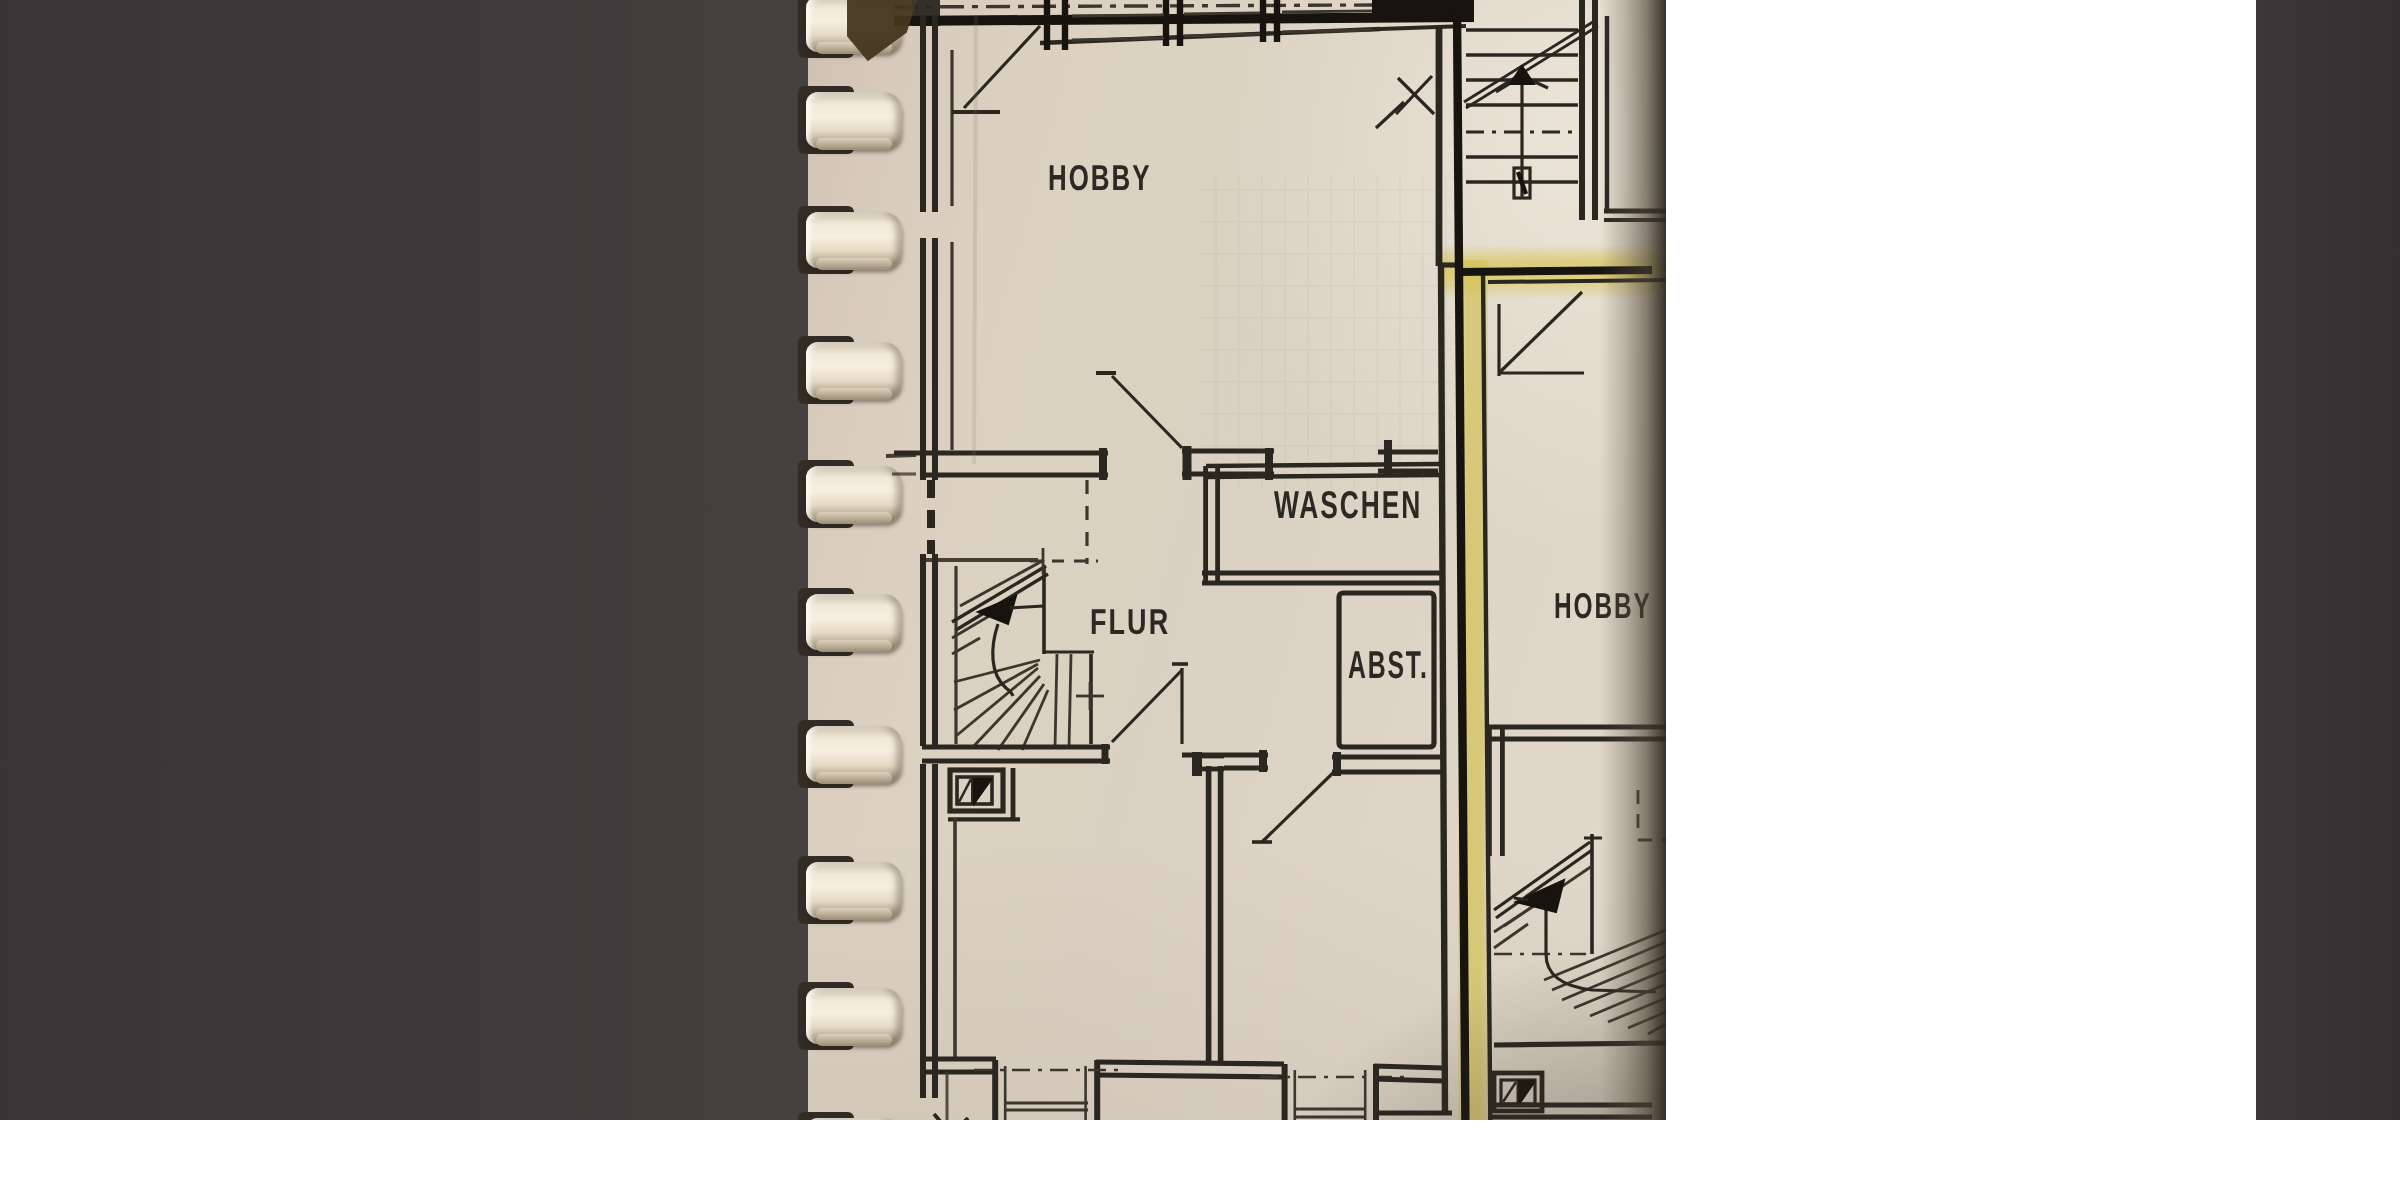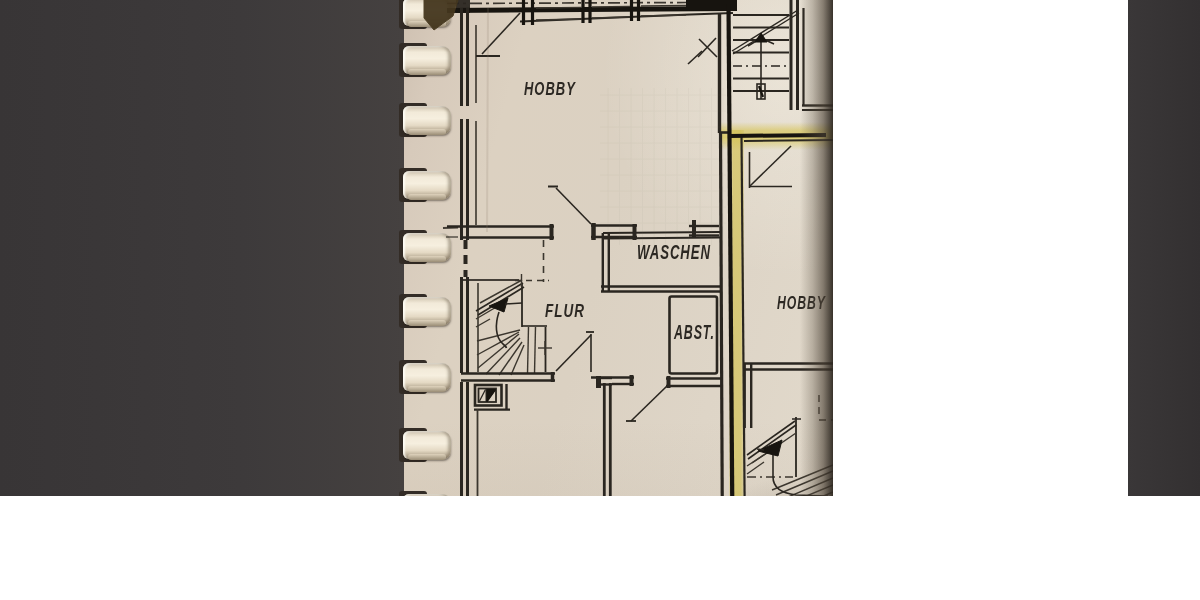--- a/index.html
+++ b/index.html
@@ -1,17 +1,17 @@
 <!DOCTYPE html>
 <html><head>
 <meta charset="utf-8">
 <style>
   html,body{margin:0;padding:0;}
   body{width:1200px;height:600px;overflow:hidden;background:#ffffff;font-family:"Liberation Sans", sans-serif;}
-  #stage{position:relative;width:1200px;height:496px;overflow:hidden;font-style:italic;}
+  #stage{position:relative;width:1200px;height:560px;overflow:hidden;}
   .abs{position:absolute;}
 </style>
 </head>
 <body>
 <div id="stage">
 
   <div class="abs" style="left:0;top:0;width:404px;height:600px;background:linear-gradient(to right,#383536 0%,#3d3a3b 60%,#454140 100%);"></div>
 
   <div class="abs" style="left:404px;top:0;width:429px;height:600px;background:
     linear-gradient(105deg,#cec0b1 0%,#d7cabb 8%,#dcd1c1 22%,#dbd1c2 45%,#ded5c7 70%,#e2dacc 100%);"></div>

